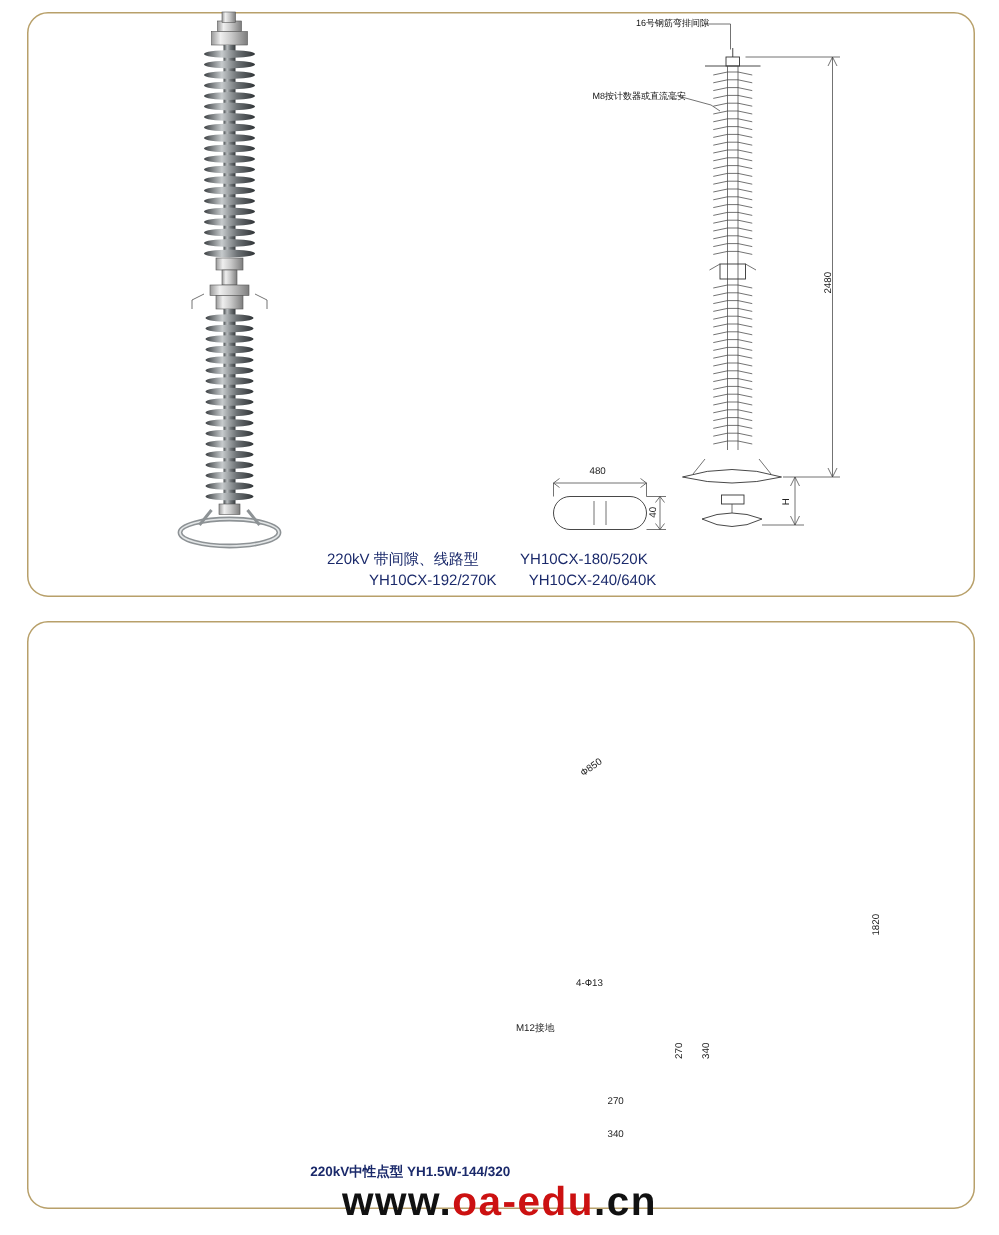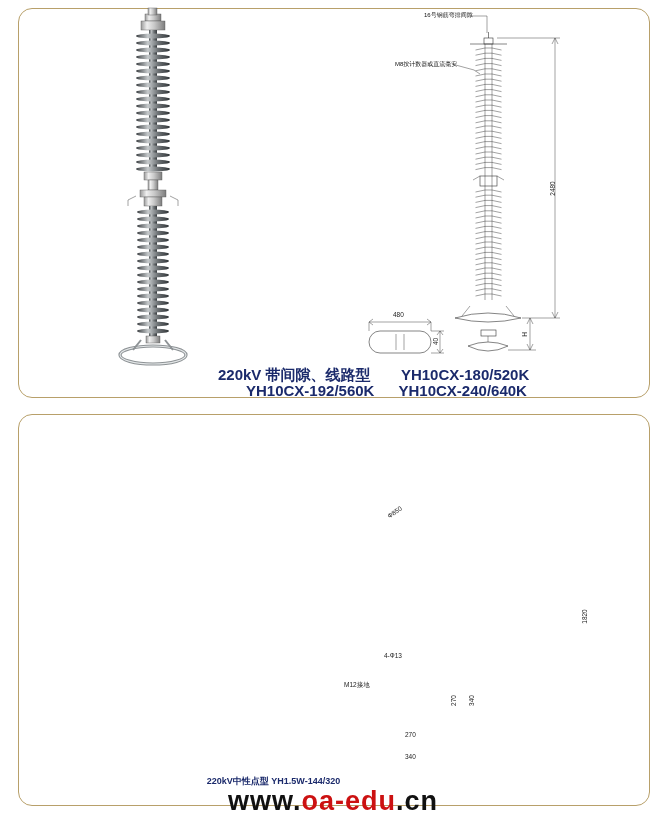--- a/index.html
+++ b/index.html
@@ -14,23 +14,23 @@
     position:absolute;
     border:1px solid #b8a06a;
     border-radius:14px;
     background:#ffffff;
   }
   #panel-top{left:18px;top:8px;width:630px;height:388px;}
   #panel-bottom{left:18px;top:414px;width:630px;height:390px;}
 
   .cap{
     position:absolute;
-    font-size:15px;
+    font-size:10px;
     color:#1b2a6b;
-    font-weight:bold;
+    font-weight:normal;
     white-space:nowrap;
   }
   .dim{
     position:absolute;
     font-size:6.5px;
     color:#222;
     white-space:nowrap;
   }
   .rot90{transform:rotate(-90deg);}
   .lbl{
@@ -379,21 +379,21 @@
 <div class="dim rot90" style="left:432px;top:338px;">40</div>
 <div class="dim rot90" style="left:545px;top:185px;">2480</div>
 <div class="dim rot90" style="left:522px;top:331px;">H</div>
 
 <div class="cap" style="left:218px;top:366px;">
   <span>220kV  带间隙、线路型</span>
   <span style="display:inline-block;width:22px;"></span>
   <span>YH10CX-180/520K</span>
 </div>
 <div class="cap" style="left:246px;top:382px;">
-  <span>YH10CX-192/560K</span>
+  <span>YH10CX-192/270K</span>
   <span style="display:inline-block;width:16px;"></span>
   <span>YH10CX-240/640K</span>
 </div>
 
 <div class="panel" id="panel-bottom"></div>
 
 <div class="dim" style="left:388px;top:513px;transform:rotate(-35deg);transform-origin:left center;">Ф850</div>
 <div class="dim rot90" style="left:577px;top:613px;">1820</div>
 <div class="dim" style="left:384px;top:652px;">4-Ф13</div>
 <div class="dim" style="left:344px;top:681px;">M12接地</div>

